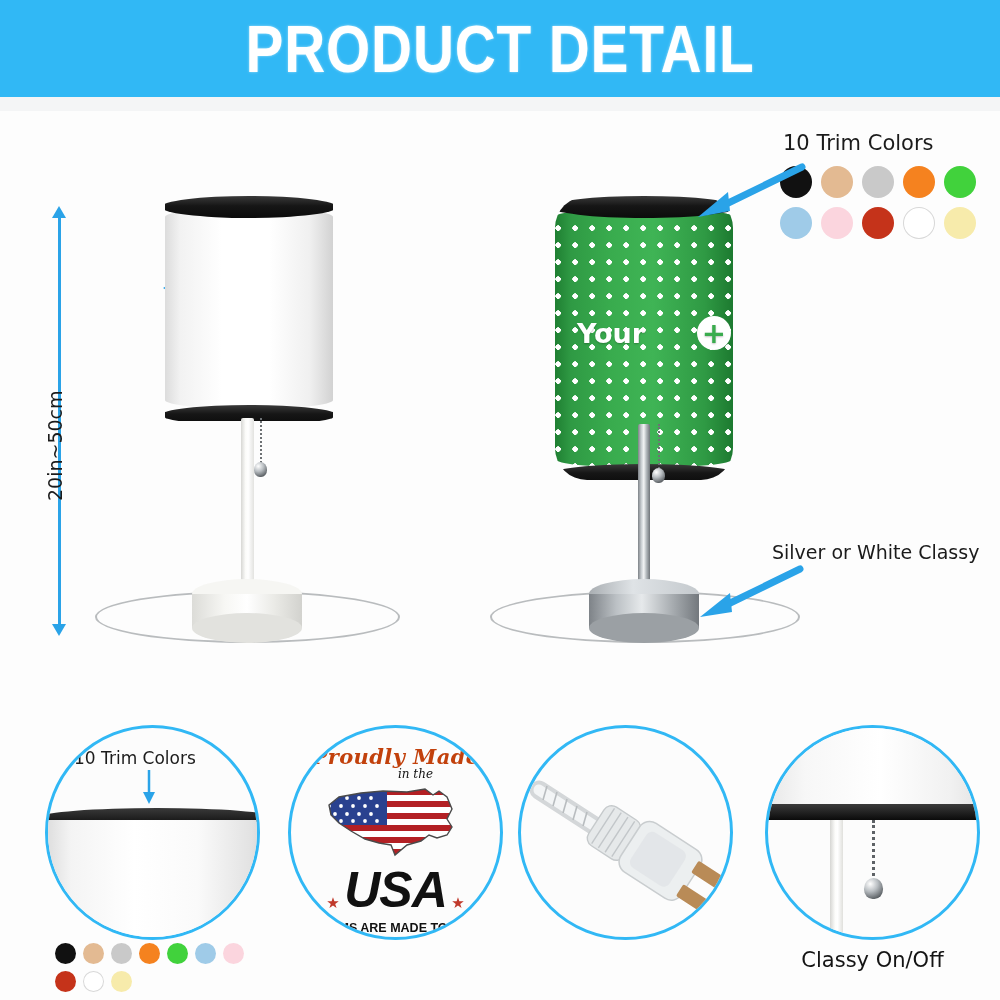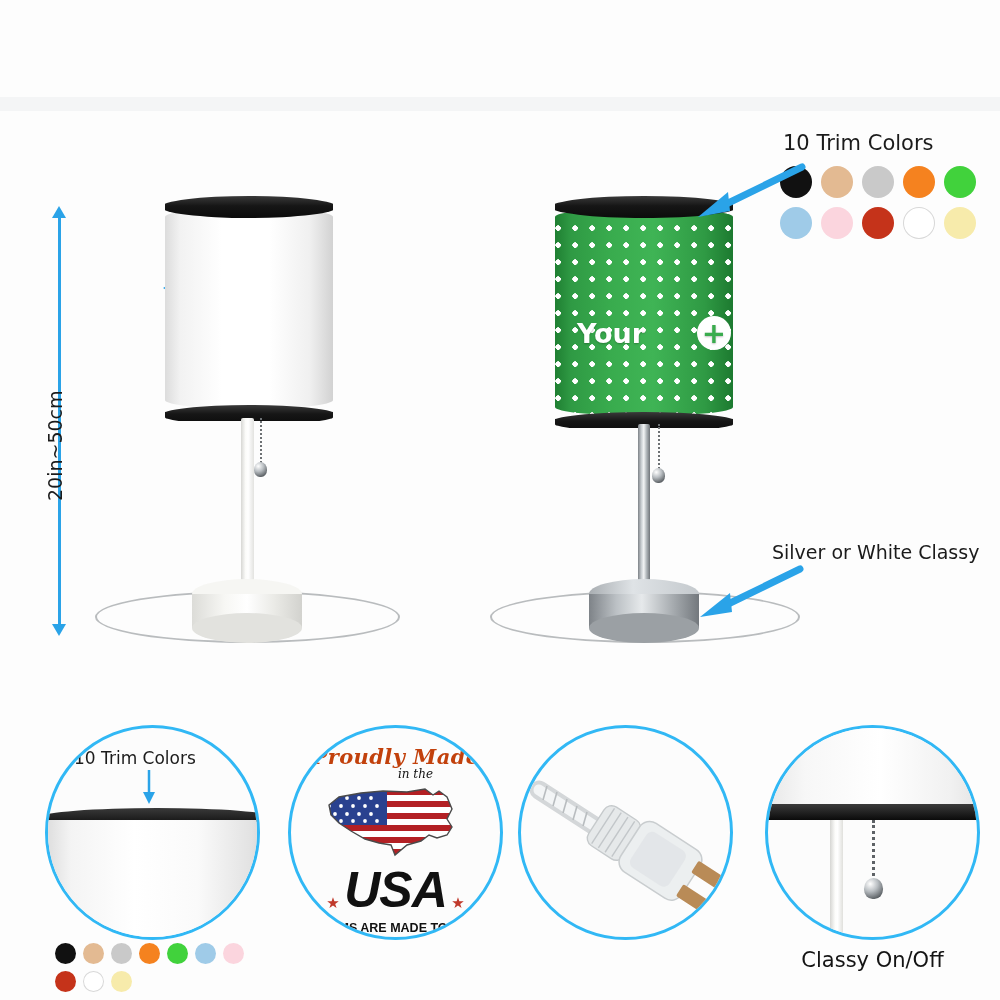--- a/index.html
+++ b/index.html
@@ -160,20 +160,23 @@
   .usa-sub { font-size: 12.5px; font-weight: bold; color: #111; font-family: "Liberation Sans", sans-serif; }
   .star { color: #c0392b; font-size: 15px; vertical-align: middle; }
 
   .tiny-arrow-down { position: absolute; }
 </style>
 </head>
 <body>
 
 <div id="page">
 
+  <div class="banner">
+    <div class="banner-title">PRODUCT DETAIL</div>
+  </div>
   <div class="banner-under"></div>
 
   <div class="stage">
 
     <div class="arrow-v" style="left:52px; top:95px; height:430px;">
       <div class="tipT"></div>
         <div class="bar"></div>
         <div class="tipB"></div>
     </div>
     <div class="dim-label v-label" style="left:44px; top:390px;">20in~50cm</div>
@@ -202,21 +205,21 @@
 
       <div class="base base-white" style="left:37px; top:383px; width:110px; height:66px;">
         <div class="base-top"></div>
         <div class="base-side"></div>
         <div class="base-bottom"></div>
       </div>
     </div>
 
     <div class="lamp" style="left:545px; top:85px; width:195px; height:460px;">
 
-      <div class="shade" style="left:10px; top:0; width:178px; height:232px;">
+      <div class="shade" style="left:10px; top:0; width:178px; height:284px;border-radius:32px;">
         <div class="shade-body shade-green-body">
           <div class="design-block">
             <div class="design-line">Your</div>
             <div class="plus-badge">
               <span>+</span>
             </div>
           </div>
         </div>
         <div class="trim-top"></div>
         <div class="trim-bottom"></div>

